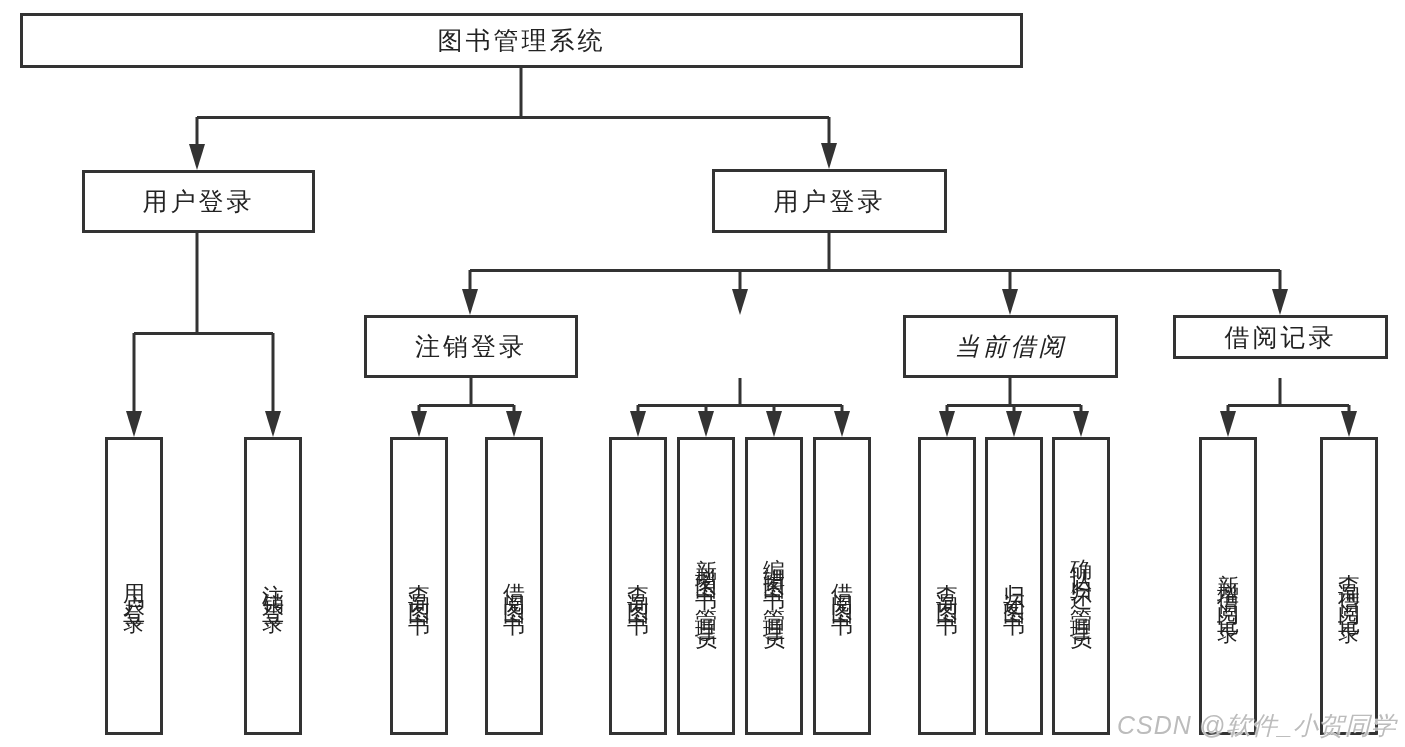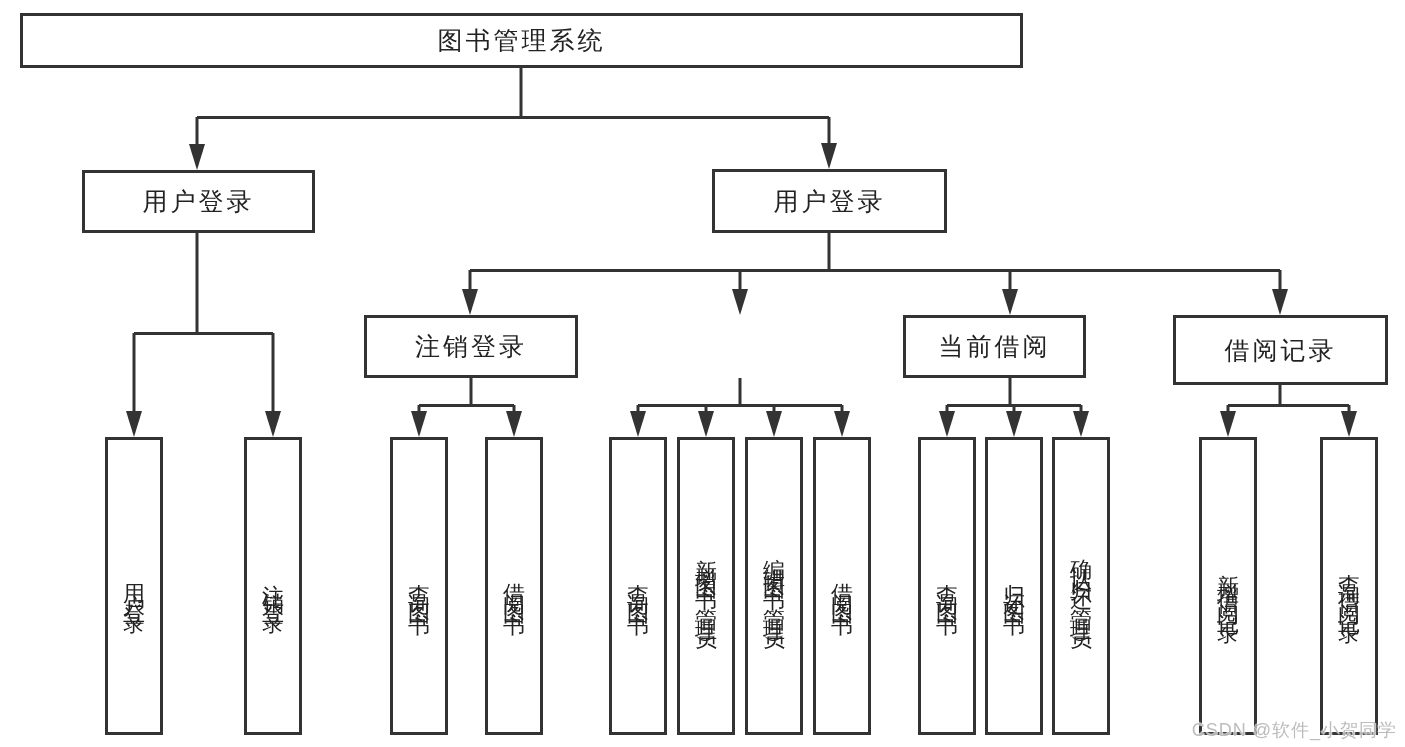--- a/index.html
+++ b/index.html
@@ -13,22 +13,23 @@
     display:flex;align-items:center;justify-content:center;color:#222222;z-index:2;
   }
   .hlabel{font-size:25px;letter-spacing:3px;white-space:nowrap;}
   .leaf{width:58px;top:437px;height:298px;}
   .vtext{
     writing-mode:vertical-rl;text-orientation:mixed;
     font-size:22px;letter-spacing:10px;line-height:1;white-space:nowrap;
   }
   .watermark{
     position:absolute;right:8px;bottom:5px;z-index:3;
-    font-size:18px;color:#bcbcbc;letter-spacing:1px;
+    font-size:25px;color:#bcbcbc;letter-spacing:1px;
     text-shadow:1px 1px 1px rgba(255,255,255,.85), -1px -1px 1px rgba(255,255,255,.85);
+    font-style:italic;
   }
 </style>
 </head>
 <body>
 
 <div class="canvas">
 
   <svg class="wires" width="1405" height="747" viewBox="0 0 1405 747">
     <g stroke="#333333" stroke-width="3" fill="#333333">
 
@@ -114,24 +115,24 @@
   <div class="node hlabel" style="left:82px;top:170px;width:233px;height:63px;">
     <span>用户登录</span>
   </div>
   <div class="node hlabel" style="left:712px;top:169px;width:235px;height:64px;">
     <span>用户登录</span>
   </div>
 
   <div class="node hlabel" style="left:364px;top:315px;width:214px;height:63px;">
     <span>注销登录</span>
   </div>
-  <div class="node hlabel" style="left:903px;top:315px;width:183px;height:63px;">
+  <div class="node hlabel" style="left:903px;top:315px;width:215px;height:63px;font-style:italic;">
     <span>当前借阅</span>
   </div>
-  <div class="node hlabel" style="left:1173px;top:315px;width:215px;height:70px;">
+  <div class="node hlabel" style="left:1173px;top:315px;width:215px;height:44px;">
     <span>借阅记录</span>
   </div>
 
   <div class="node leaf" style="left:105px;">
     <span class="vtext">用户登录</span>
   </div>
   <div class="node leaf" style="left:244px;">
     <span class="vtext">注销登录</span>
   </div>
 

